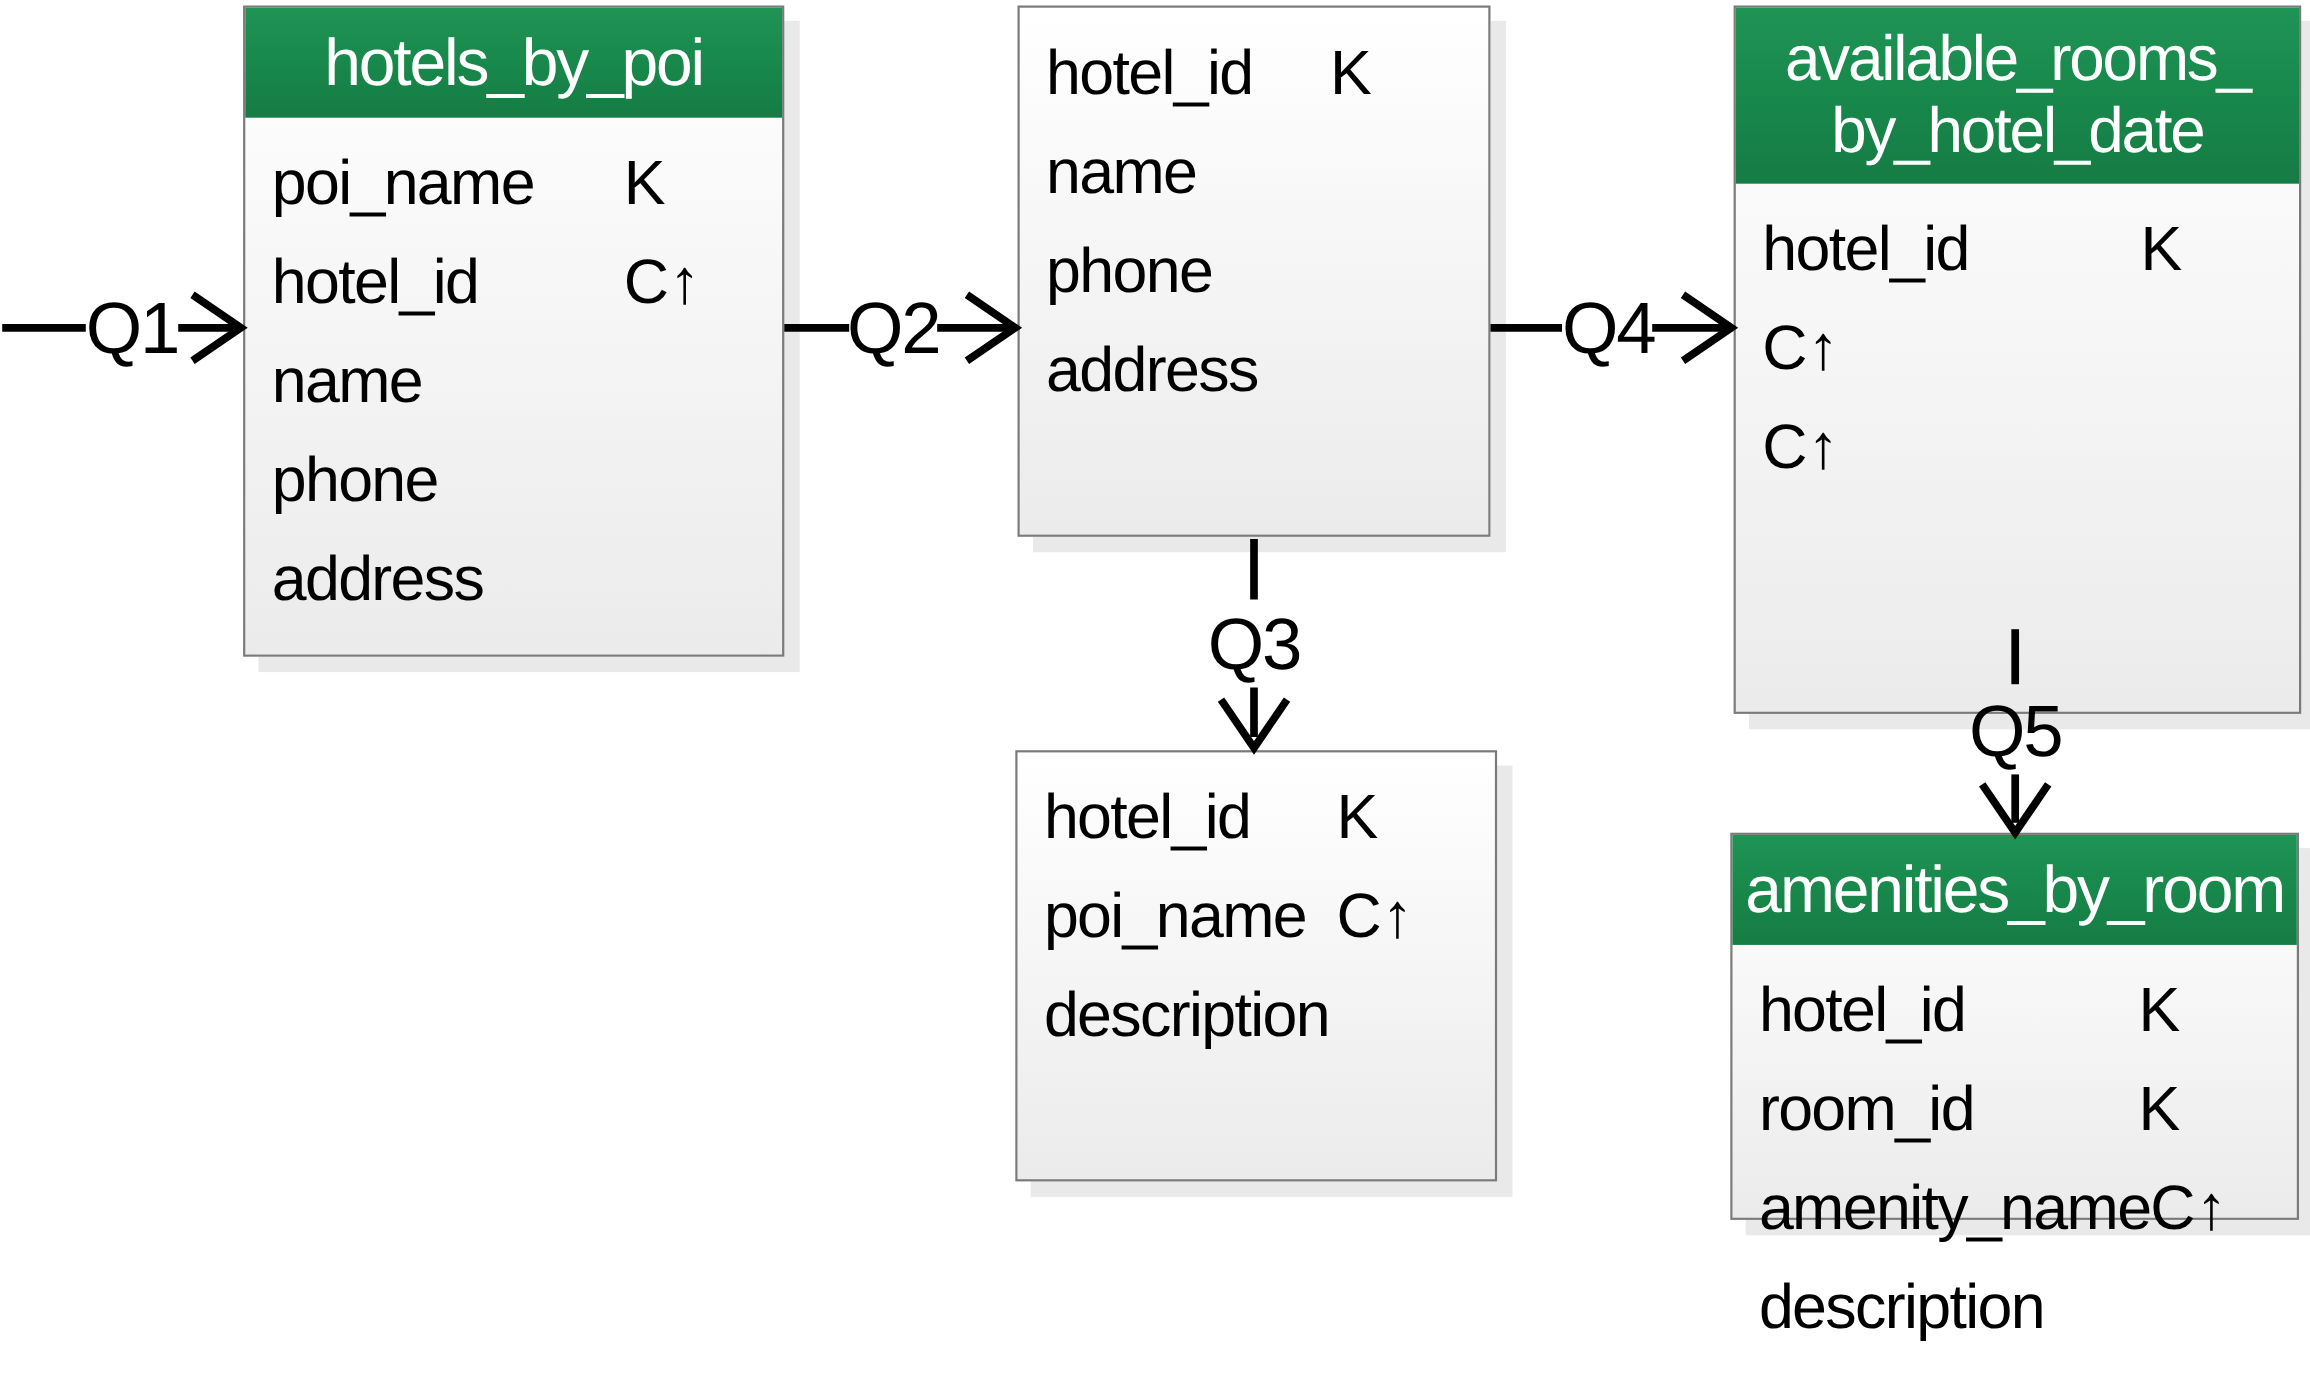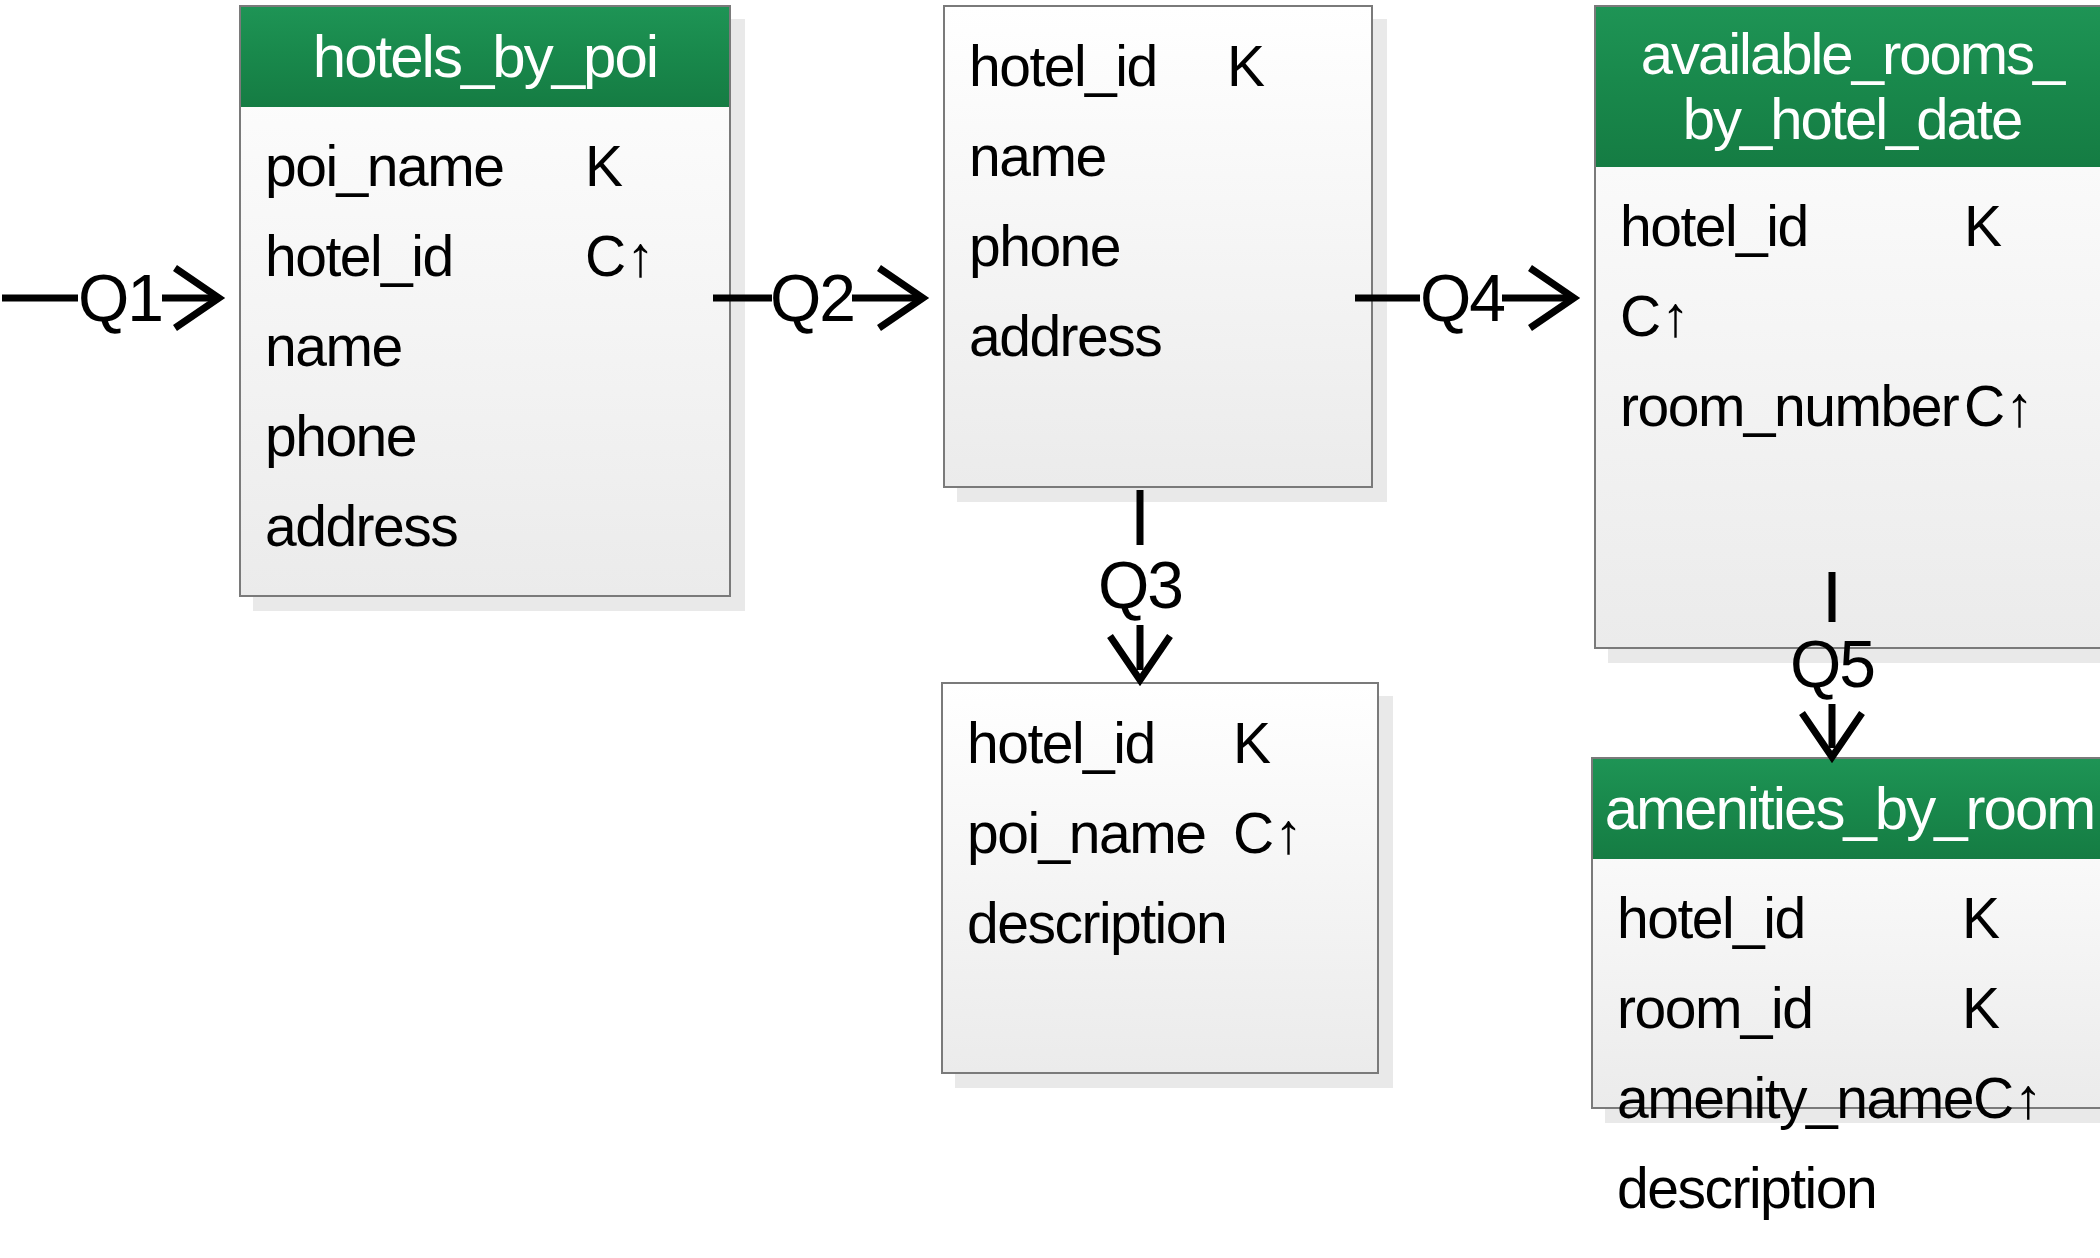--- a/index.html
+++ b/index.html
@@ -11,21 +11,20 @@
     overflow: hidden;
     font-family: "Liberation Sans", sans-serif;
     color: #000;
   }
   .tbl {
     position: absolute;
     border: 2px solid #7a7a7a;
     box-shadow: 14px 14px 0 #e9e9e9;
     box-sizing: border-box;
     background: linear-gradient(180deg, #ffffff 0%, #f4f4f4 55%, #ebebeb 100%);
-    margin-left: 18px;
   }
   .hdr {
     width: 100%;
     height: 100px;
     background: linear-gradient(180deg, #1e9455 0%, #19894c 45%, #157c43 100%);
     color: #ffffff;
     display: flex;
     align-items: center;
     justify-content: center;
     font-size: 60px;
@@ -135,21 +134,20 @@
     </div>
     <div class="body">
       <div class="row">
         <span class="cname">hotel_id</span>
         <span class="ckey">K</span>
       </div>
       <div class="row">
         <span class="ckey">C↑</span>
       </div>
       <div class="row">
-        <span class="cname">room_number</span>
         <span class="ckey">C↑</span>
       </div>
     </div>
   </div>
 
   <div class="tbl" style="left:1573px; top:757px; width:517px; height:352px;">
     <div class="hdr">
       <span>amenities_by_room</span>
     </div>
     <div class="body">

